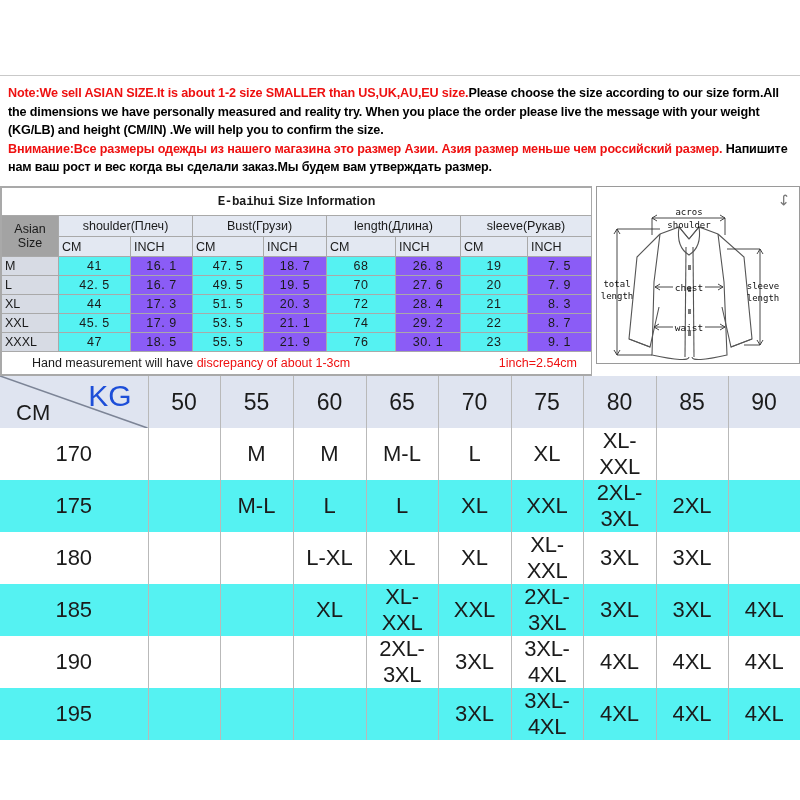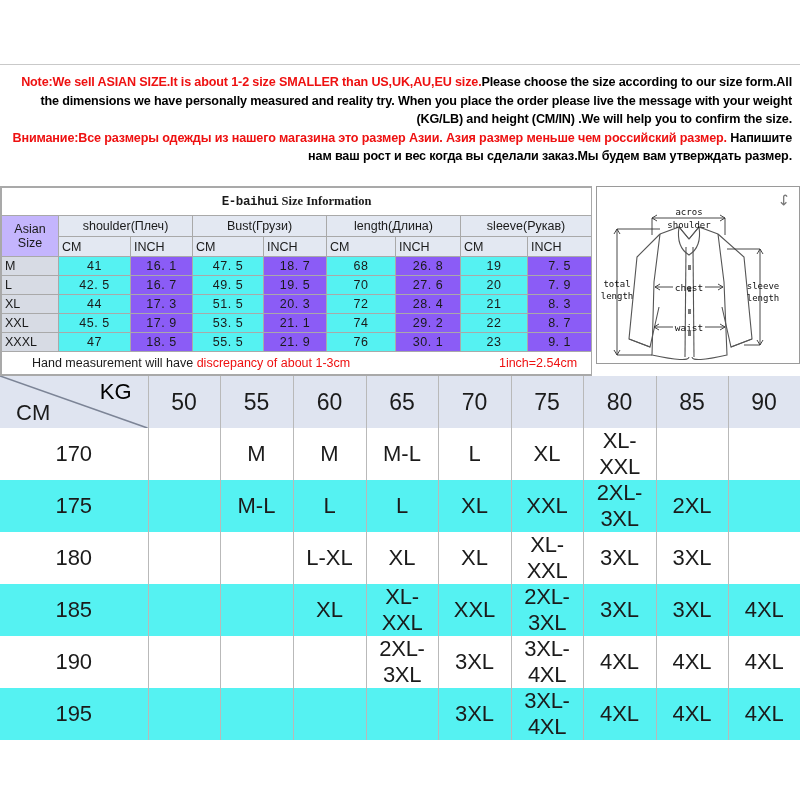--- a/index.html
+++ b/index.html
@@ -7,24 +7,23 @@
     margin: 0; padding: 0;
     width: 800px; height: 800px;
     background: #ffffff;
     font-family: "Liberation Sans", sans-serif;
     overflow: hidden;
   }
   #page { position: relative; width: 800px; height: 800px; background:#fff; }
 
   
   #note-block {
-    position: absolute; left: 0; top: 64px; width: 800px;
+    position: absolute; left: 0; top: 75px; width: 800px;
     border-top: 1px solid #c9c9c9;
     padding: 8px 8px 4px 8px;
-    text-align: right;
   }
   .note-line {
     font-size: 12.6px;
     font-weight: bold;
     line-height: 18.5px;
     color: #000;
     letter-spacing: -0.15px;
     white-space: nowrap;
   }
   .note-line.wrap { white-space: normal; }
@@ -53,37 +52,37 @@
     height: 28px !important;
     font-size: 18px;
     color: #000;
     font-weight: normal;
   }
   .tbl-title .brand {
     font-family: Liberation Mono, monospace;
     font-weight: bold;
     letter-spacing: -0.4px;
   }
-  .tbl-title .rest { font-family:Liberation Serif, serif; font-weight: bold; }
+  .tbl-title .rest { font-family:Liberation Sans, sans-serif; font-weight: bold; }
   .hdr-grp {
     background: #e3e8f2;
     font-size: 13.5px;
     height: 21px !important;
     color: #111;
   }
   .hdr-unit {
     background: #e3e8f2;
     font-size: 12.5px;
     height: 20px !important;
     text-align: left !important;
     padding-left: 3px !important;
     color: #111;
   }
   .hdr-asian {
-    background: #c4b5fd;
+    background: #a3a3a3;
     font-weight: bold;
     font-size: 13px;
     color: #000;
     margin-top: 44px;
   }
   td.sz {
     background: #d7dbe4;
     text-align: left !important;
     padding-left: 3px !important;
     font-size: 12.5px;
@@ -153,21 +152,21 @@
     border-right: 1px solid #b9b9b9;
   }
   table.kggrid tr.cyan td { background: #55f2f2; }
   table.kggrid tr.white td { background: #ffffff; }
   td.corner {
     position: relative;
     border-right: 1px solid #b9b9b9;
     background: #dfe4f0;
   }
   td.corner .kg {
-    position:absolute; right: 16px; top: 3px; font-size: 22px; color:#000000;
+    position:absolute; right: 16px; top: 3px; font-size: 30px; color:#1d4ed8;
   }
   td.corner .cm {
     position:absolute; left: 16px; bottom: 2px; font-size: 22px; color:#1b1b1b;
   }
   td.corner .diag {
     position:absolute; left:0; top:0; width:100%; height:100%;
   }
   td.rowlab { font-size: 22px; color:#1b1b1b; }
   .small { font-size: 15px; letter-spacing: -0.3px; }
   .med   { font-size: 18px; letter-spacing: -0.3px; }

